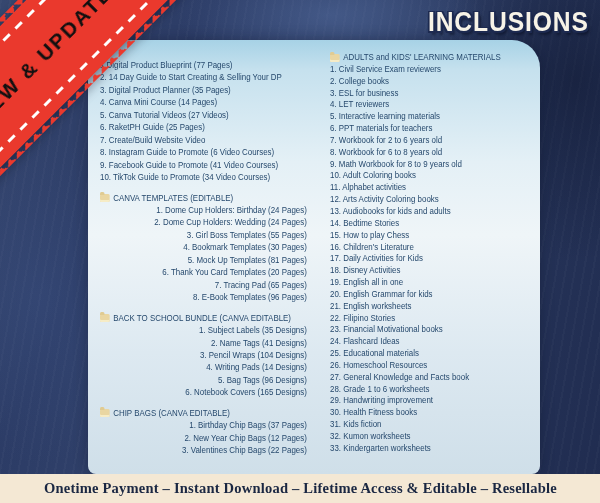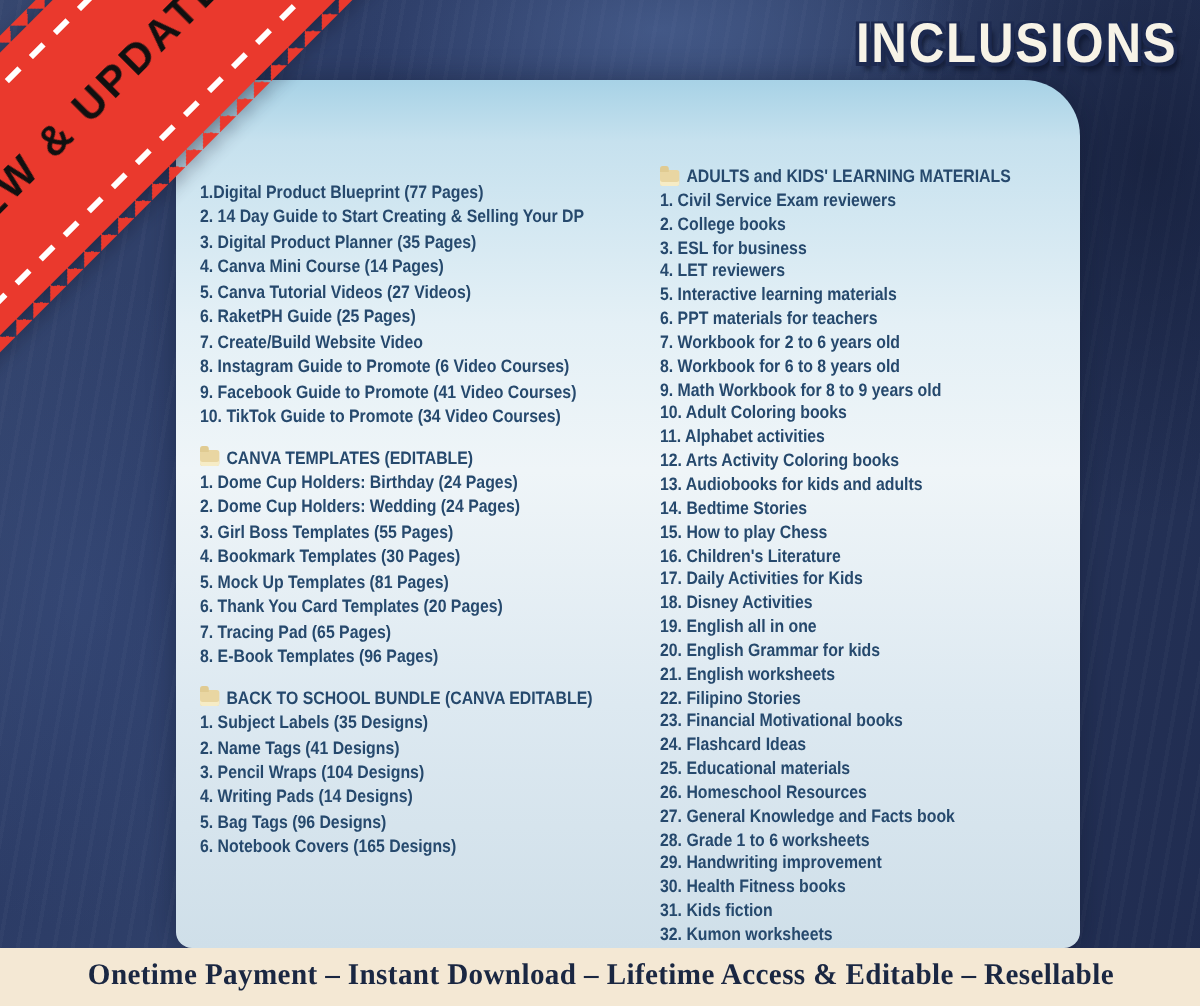--- a/index.html
+++ b/index.html
@@ -25,24 +25,24 @@
     transform:scaleX(.88);transform-origin:center;
     text-shadow:-2px -1px 0 #1d2a50, 2px -1px 0 #1d2a50, -2px 2px 0 #1d2a50, 2px 2px 0 #1d2a50, 3px 4px 3px rgba(8,14,34,.65);
   }
   
   .panel{
     position:absolute;left:88px;top:40px;width:452px;bottom:29px;z-index:1;
     border-radius:28px 28px 8px 8px;
     background:linear-gradient(180deg,#a7d2e6 0%,#c6e1ee 7%,#e4f0f6 28%,#eff5f8 45%,#dde9f1 72%,#cfdfe9 100%);
     box-shadow:0 0 14px rgba(8,14,34,.35);
   }
-  .col{position:absolute;z-index:2;color:#26496d;font-weight:bold;font-size:9px;margin-top:31px;}
+  .col{position:absolute;z-index:2;color:#26496d;font-weight:normal;font-size:9px;}
   .col-left{left:100px;top:59px;width:235px;}
   .col-right{left:330px;top:52px;width:205px;}
-  .section + .section{margin-top:8px;}
+  .section + .section{margin-top:8px;text-align:right;}
   .col-left .row{line-height:12.45px;}
   .col-right .row{line-height:11.85px;}
   .row{white-space:nowrap;transform:scaleX(.88);transform-origin:0 50%;}
   .sec-header{display:flex;align-items:center;gap:4px;}
   .folder{
     position:relative;display:inline-block;width:11px;height:8px;flex:0 0 11px;
     background:#e9d6a2;border-radius:1.5px;box-shadow:inset 0 -2px 0 #f6ecc6;
   }
   .folder::before{
     content:"";position:absolute;top:-2px;left:0;width:5px;height:3px;
@@ -124,20 +124,29 @@
         <span class="folder"></span>
         <span>BACK TO SCHOOL BUNDLE (CANVA EDITABLE)</span>
       </div>
       <div class="row item">1. Subject Labels (35 Designs)</div>
       <div class="row item">2. Name Tags (41 Designs)</div>
       <div class="row item">3. Pencil Wraps (104 Designs)</div>
       <div class="row item">4. Writing Pads (14 Designs)</div>
       <div class="row item">5. Bag Tags (96 Designs)</div>
       <div class="row item">6. Notebook Covers (165 Designs)</div>
     </div>
+    <div class="section">
+      <div class="row sec-header">
+        <span class="folder"></span>
+        <span>CHIP BAGS (CANVA EDITABLE)</span>
+      </div>
+      <div class="row item">1. Birthday Chip Bags (37 Pages)</div>
+      <div class="row item">2. New Year Chip Bags (12 Pages)</div>
+      <div class="row item">3. Valentines Chip Bags (22 Pages)</div>
+    </div>
   </div>
 <div class="col col-right">
     <div class="section">
       <div class="row sec-header">
         <span class="folder"></span>
         <span>ADULTS and KIDS' LEARNING MATERIALS</span>
       </div>
       <div class="row item">1. Civil Service Exam reviewers</div>
       <div class="row item">2. College books</div>
       <div class="row item">3. ESL for business</div>

